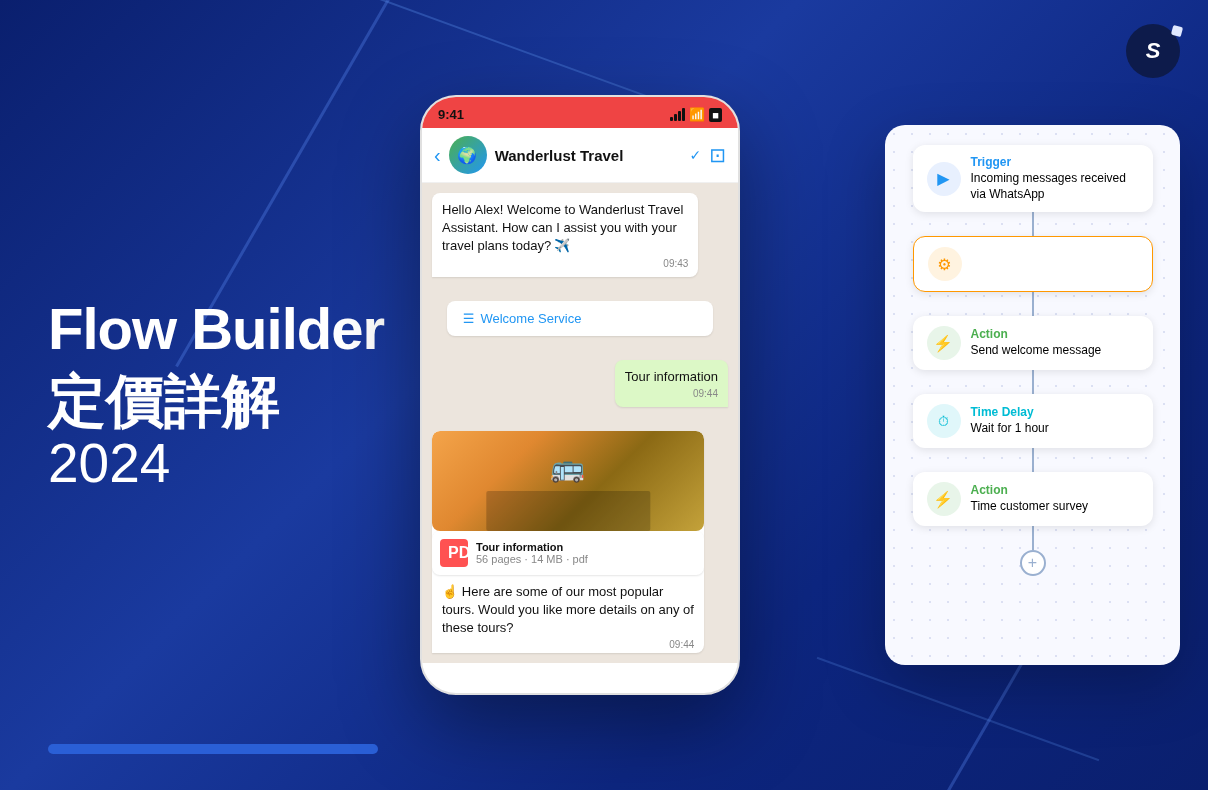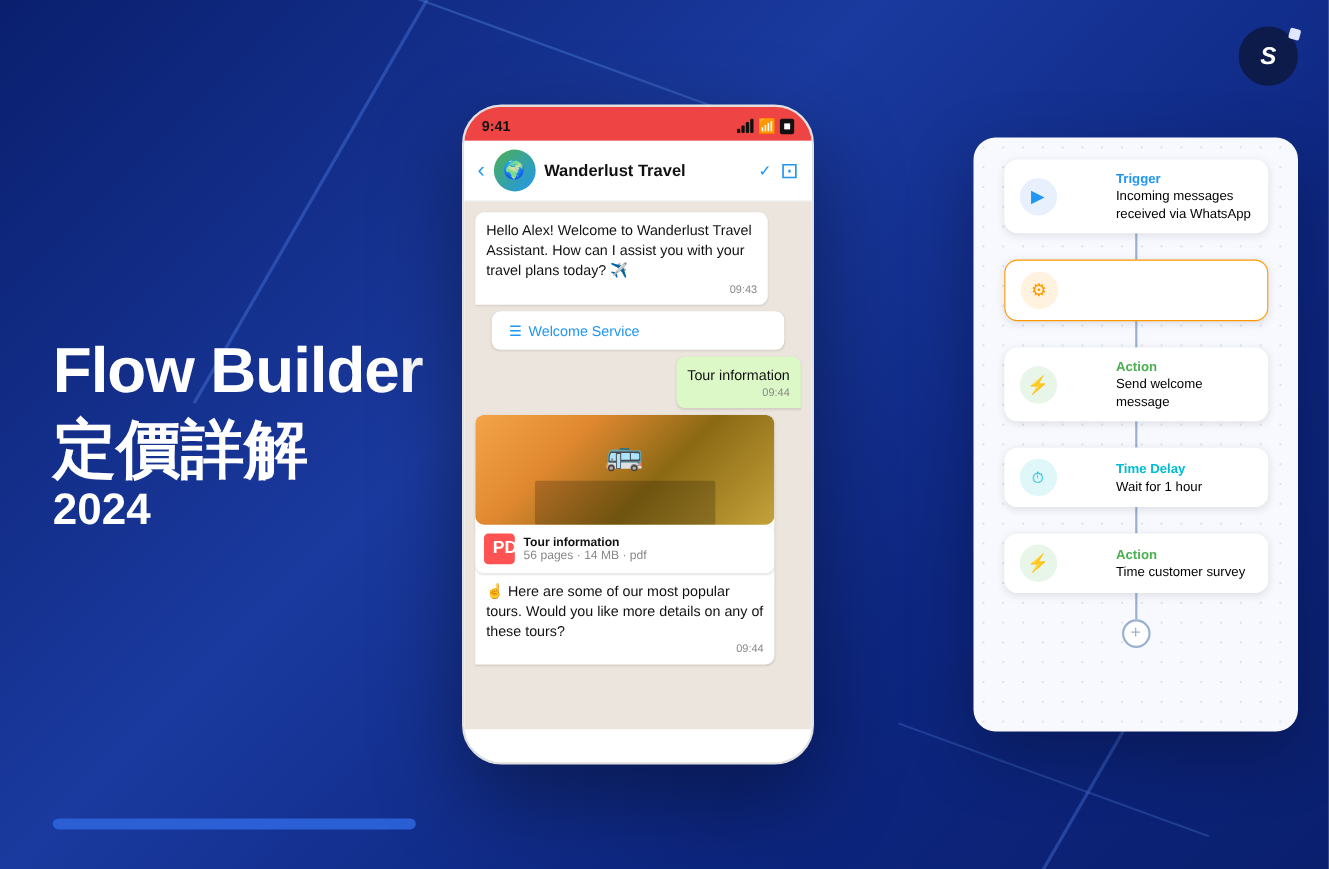--- a/index.html
+++ b/index.html
@@ -78,22 +78,22 @@
       letter-spacing: -1px;
     }
     .main-title-zh {
       font-size: 58px;
       font-weight: 800;
       color: white;
       line-height: 1.1;
       margin-top: 8px;
     }
     .year-text {
-      font-size: 40px;
-      font-weight: 700;
+      font-size: 55px;
+      font-weight: 400;
       color: white;
       line-height: 1.1;
       margin-top: 0;
     }
     .bottom-bar {
       position: absolute;
       bottom: 36px;
       left: 48px;
       width: 330px;
       height: 10px;
@@ -187,21 +187,21 @@
 
     
     .chat-body {
       background: #ece5dd;
       flex: 1;
       padding: 10px 10px;
       overflow: hidden;
       height: 480px;
       display: flex;
       flex-direction: column;
-      gap: 6px;
+      gap: 24px;
     }
     .chat-bubble-received {
       background: white;
       border-radius: 8px 8px 8px 0;
       padding: 8px 10px;
       max-width: 90%;
       box-shadow: 0 1px 2px rgba(0,0,0,0.1);
     }
     .chat-bubble-sent {
       background: #dcf8c6;
@@ -338,21 +338,21 @@
       border-radius: 50%;
       display: flex; align-items: center; justify-content: center;
       flex-shrink: 0;
       font-size: 16px;
     }
     .icon-blue { background: #e8f0fe; color: #2196f3; }
     .icon-orange { background: #fff3e0; color: #ff9800; }
     .icon-green { background: #e8f5e9; color: #4caf50; }
     .icon-teal { background: #e0f7fa; color: #00bcd4; }
 
-    .node-content { flex: 1; margin-left: 44px; }
+    .node-content { flex: 1; }
     .node-type {
       font-size: 12px;
       font-weight: 700;
     }
     .node-type-trigger { color: #2196f3; }
     .node-type-condition { color: #ff9800; }
     .node-type-action { color: #4caf50; }
     .node-type-delay { color: #00bcd4; }
 
     .node-desc {

